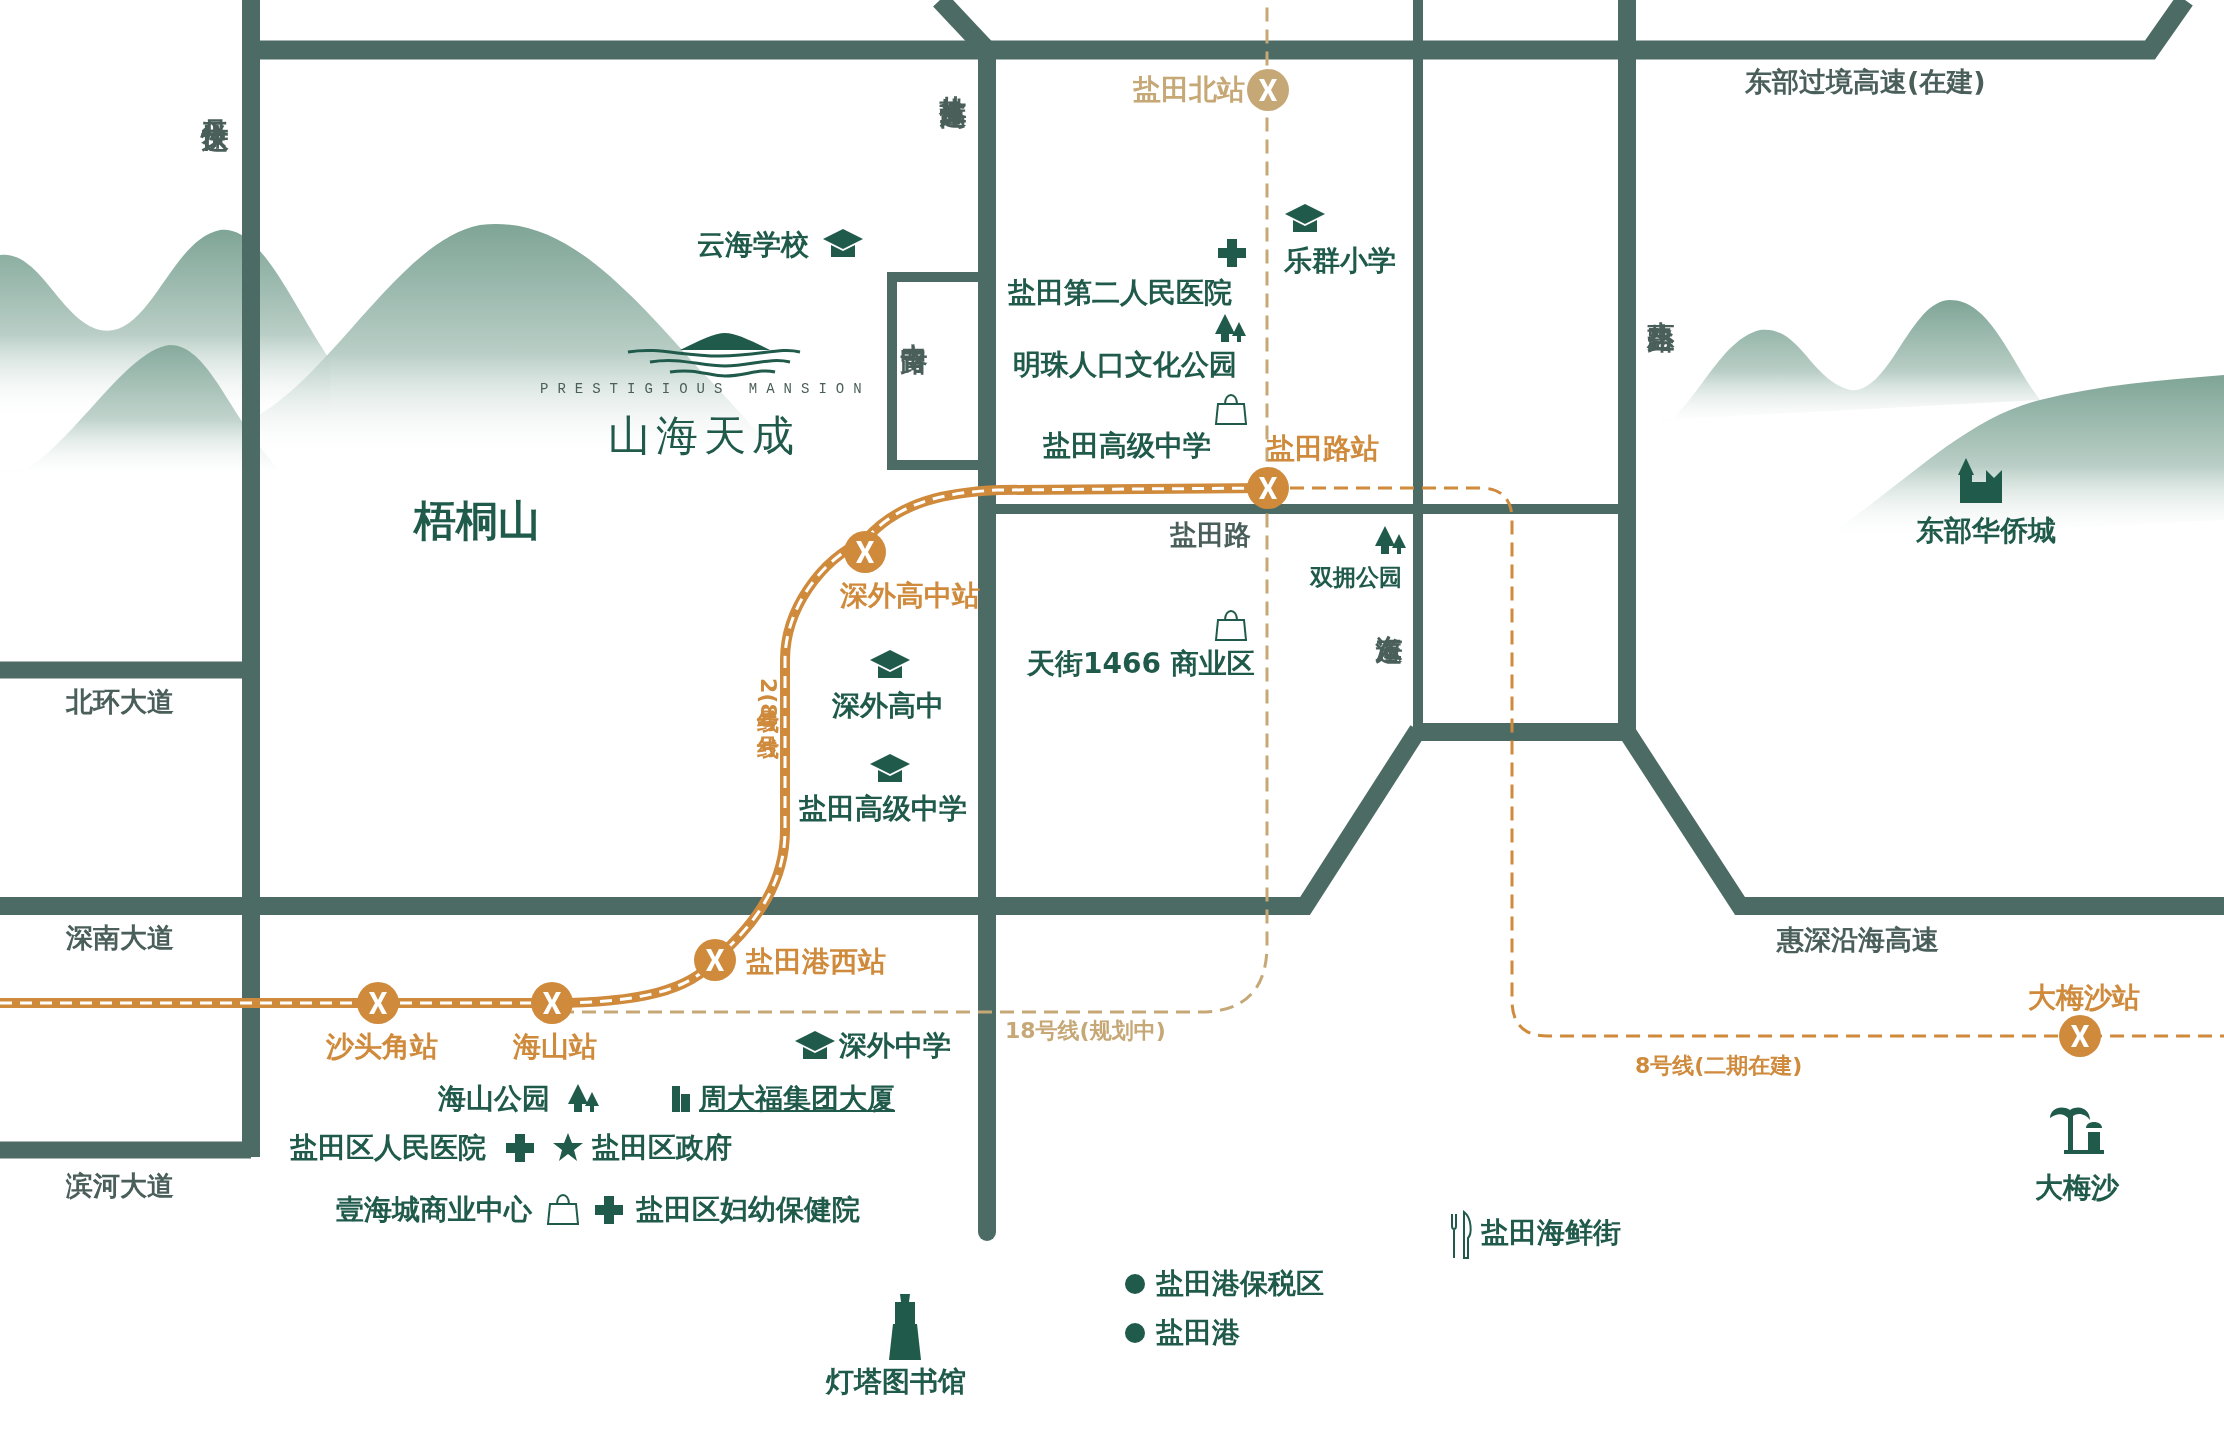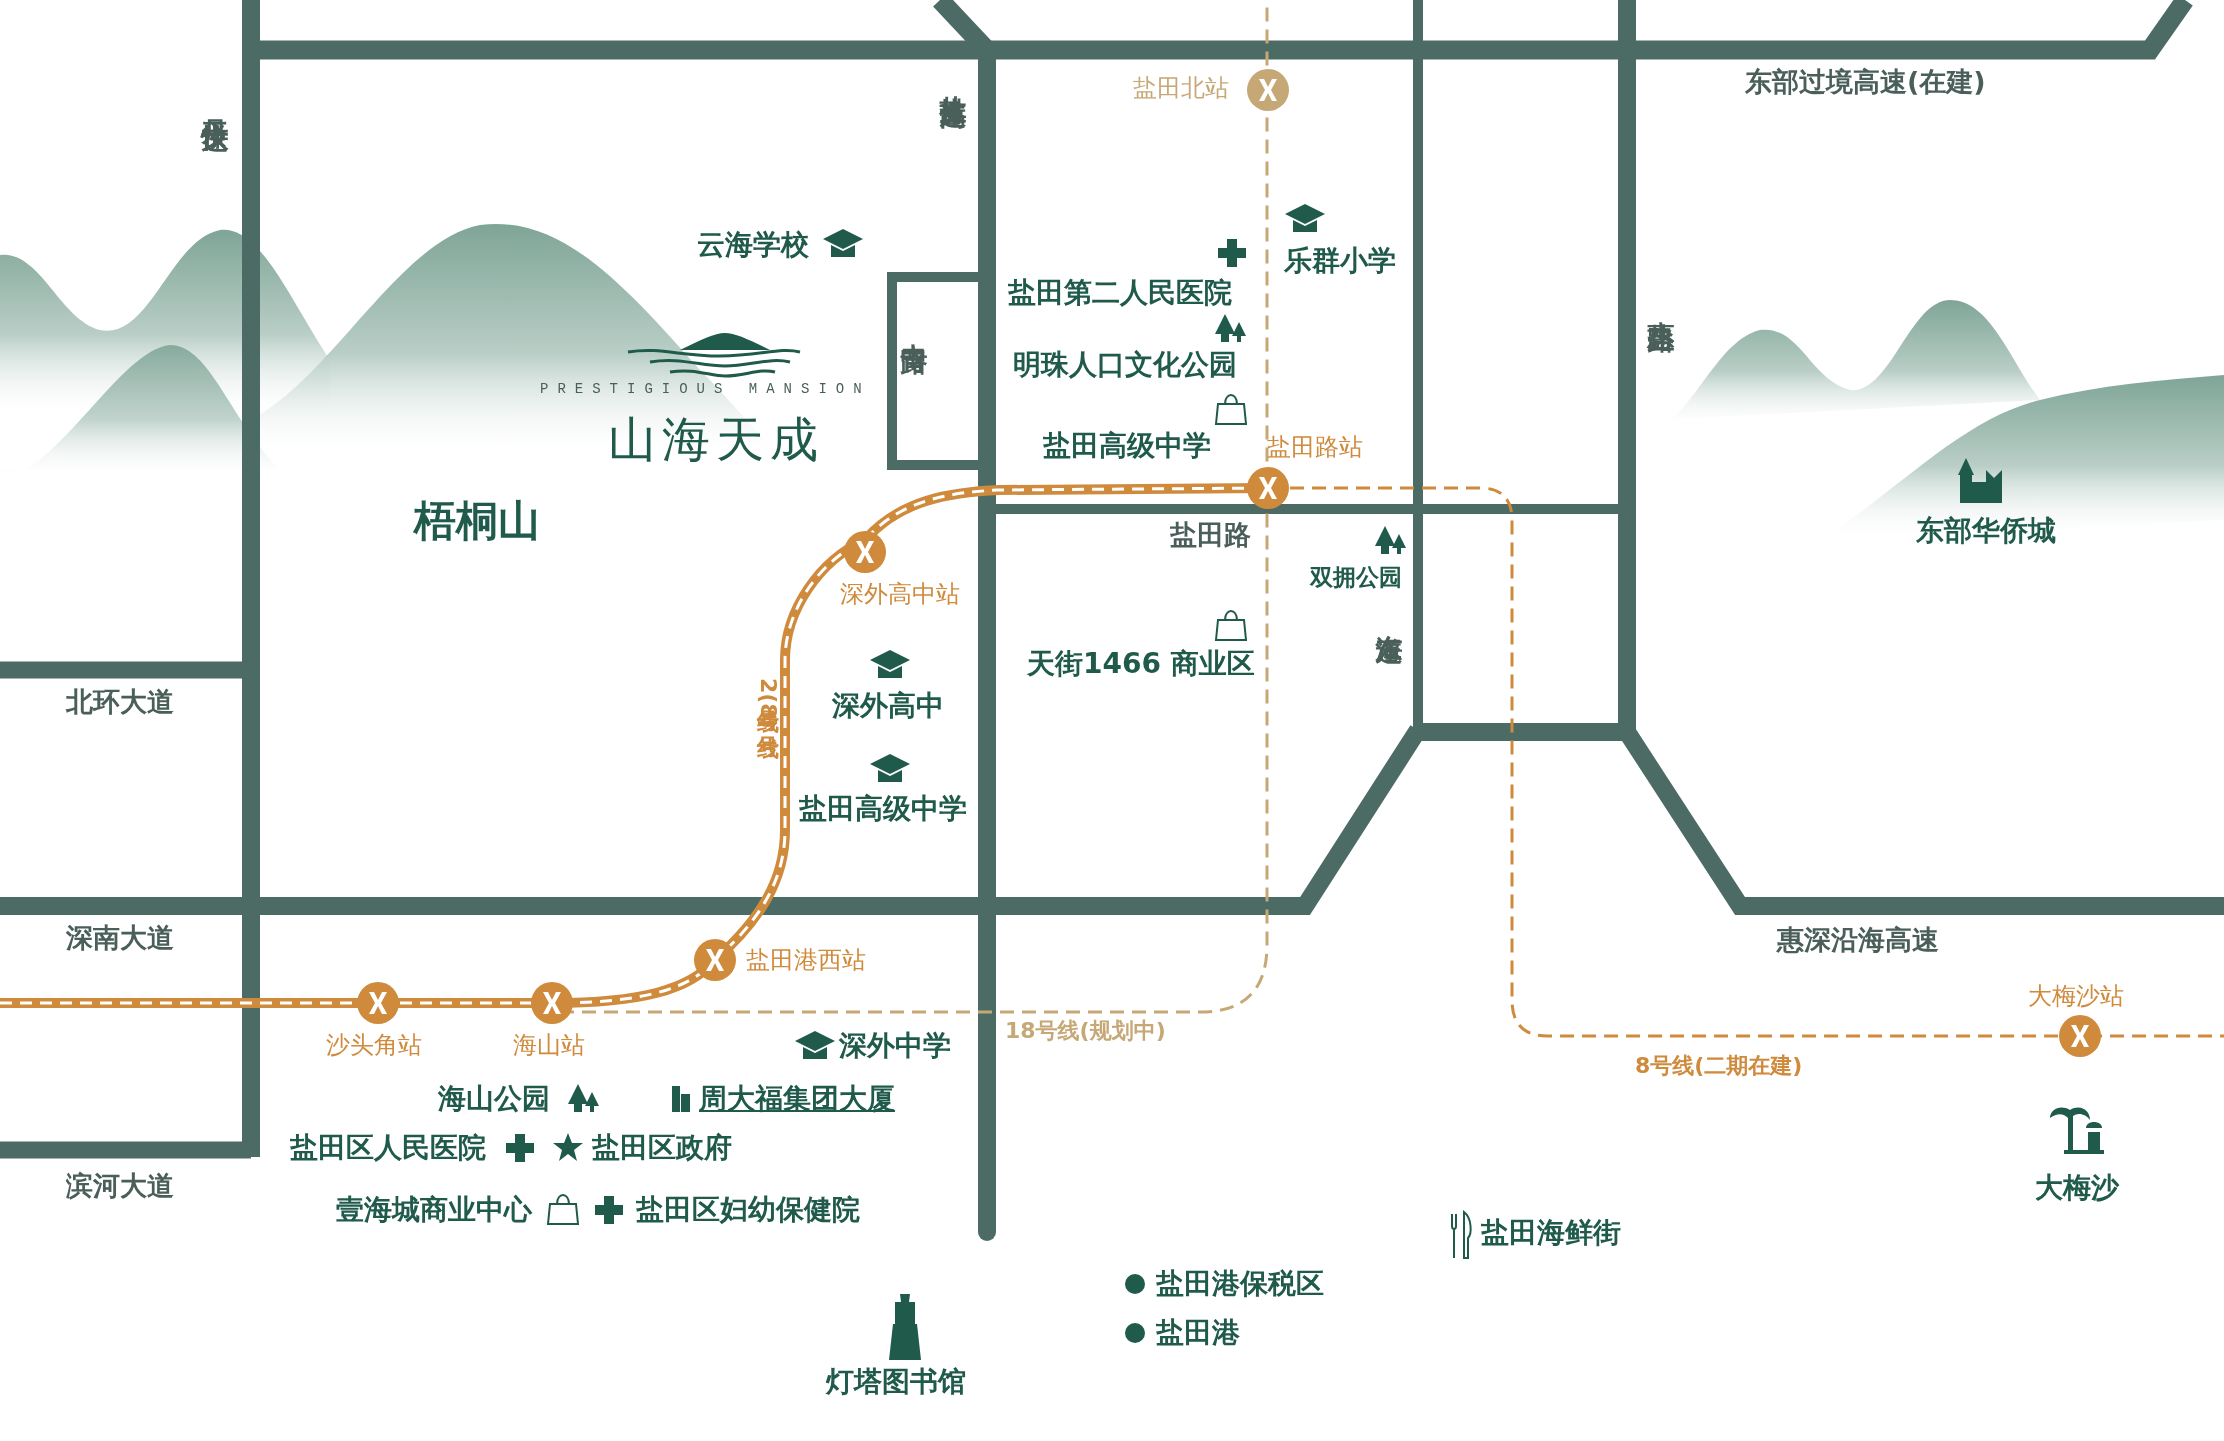--- a/index.html
+++ b/index.html
@@ -3,28 +3,28 @@
 <meta charset="utf-8">
 <style>
   html, body { margin: 0; padding: 0; background: #ffffff; }
   #stage { position: relative; width: 2224px; height: 1441px; overflow: hidden; background: #ffffff;
     font-family: "DejaVu Sans", "Liberation Sans", sans-serif; }
   svg.map { position: absolute; left: 0; top: 0; }
   .lbl { position: absolute; white-space: nowrap; line-height: 1; }
   .poi { color: #1f5a4b; font-weight: bold; font-size: 28px; }
   .road { color: #4a5f5a; font-size: 27px; font-weight: bold; }
   .road.v { writing-mode: vertical-rl; letter-spacing: 2px; }
-  .stn { color: #cf8a3c; font-weight: normal; font-size: 24px; }
+  .stn { color: #cf8a3c; font-weight: bold; font-size: 28px; }
   .stn.tan { color: #c6a876; }
   .big { color: #1f5a4b; font-weight: bold; font-size: 42px; }
   .line-lbl { color: #cf8a3c; font-weight: bold; font-size: 22px; }
   .line-lbl.tan { color: #c6a876; }
   .line-lbl.v { writing-mode: vertical-rl; }
   .logo-en { position: absolute; color: #4a5f5a; font-family: Liberation Mono, monospace; font-size: 14px; letter-spacing: 9px; }
-  .logo-cn { position: absolute; color: #1f5a4b; font-family: "DejaVu Serif", "Liberation Serif", serif; font-size: 48px; letter-spacing: 6px; }
+  .logo-cn { position: absolute; color: #1f5a4b; font-family: "DejaVu Serif", "Liberation Serif", serif; font-size: 42px; letter-spacing: 6px; }
 </style>
 </head>
 <body>
 
 <div id="stage">
 
   <svg class="map" width="2224" height="1441" viewBox="0 0 2224 1441">
     <defs>
       <linearGradient id="mtn" x1="0" y1="0" x2="0" y2="1">
         <stop offset="0" stop-color="#7fa597"></stop>

